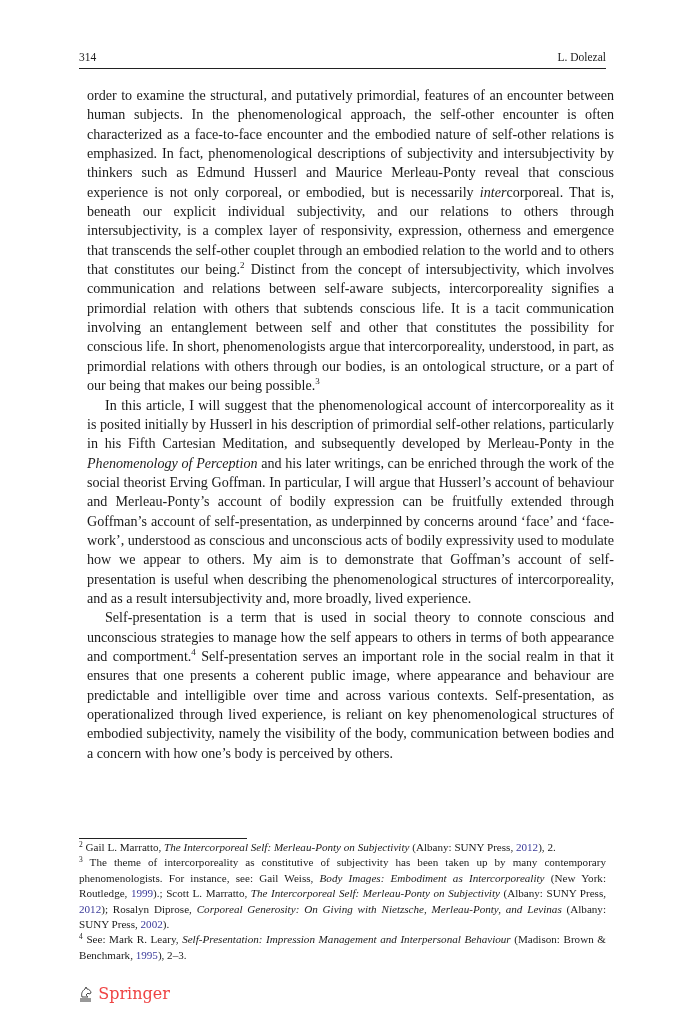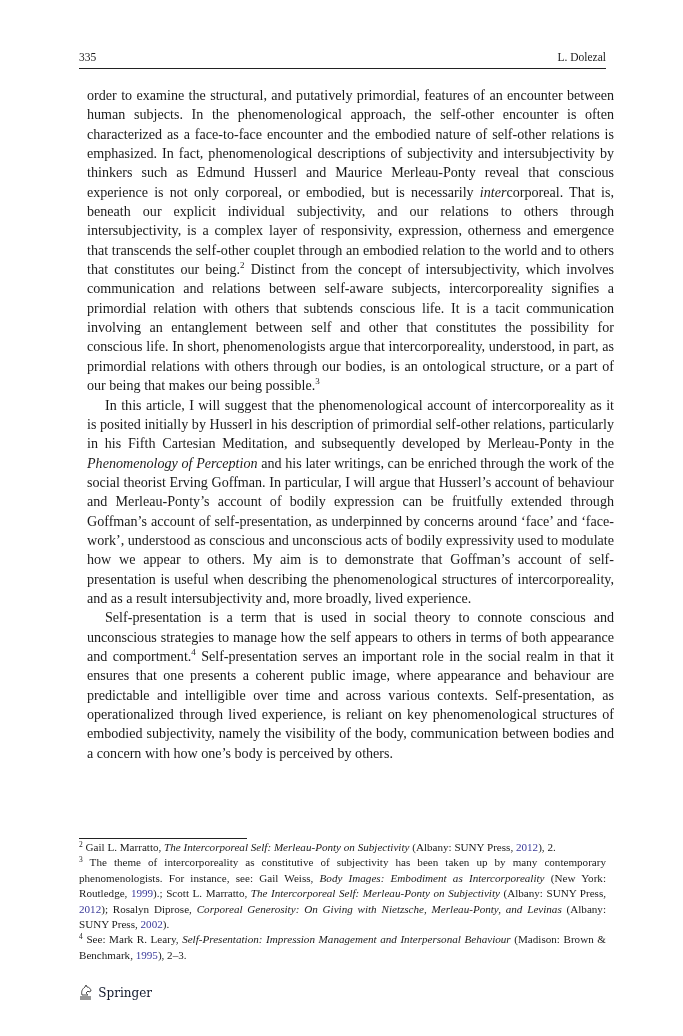--- a/index.html
+++ b/index.html
@@ -18,28 +18,28 @@
   .body-text p.indent { text-indent: 18px; }
   sup { font-size: 9px; line-height: 0; vertical-align: 6px; }
   .fn-rule { position: absolute; top: 838px; left: 0; width: 168px; border-top: 1px solid #222; }
   .footnotes { position: absolute; top: 840px; left: 0; width: 527px;
                font-size: 11.1px; line-height: 15.4px; text-align: justify; }
   .footnotes p { margin: 0; }
   .footnotes sup { font-size: 7.5px; vertical-align: 4px; }
   .yr { color: #3b3b9a; }
   .footer { position: absolute; top: 984px; left: 0; font-size: 13px; height: 20px; }
   .footer .logo { display: inline-block; width: 14px; height: 16px; vertical-align: -3px; margin-right: 2px; }
-  .footer .pub { font-family: "DejaVu Serif", serif; font-size: 12px; color: #0f172a; }
+  .footer .pub { font-family: "DejaVu Serif", serif; font-size: 16px; color: #ef4444; }
 </style>
 </head>
 <body>
 
 <div class="page">
   <div class="running-head">
-    <span class="pno">335</span>
+    <span class="pno">314</span>
     <span class="author">L. Dolezal</span>
   </div>
   <div class="head-rule"></div>
 
   <div class="body-text" id="body-text">
       <p><span>order to examine the structural, and putatively primordial, features of an encounter between human subjects. In the phenomenological approach, the self-other encounter is often characterized as a face-to-face encounter and the embodied nature of self-other relations is emphasized. In fact, phenomenological descriptions of subjectivity and intersubjectivity by thinkers such as Edmund Husserl and Maurice Merleau-Ponty reveal that conscious experience is not only corporeal, or embodied, but is necessarily </span><i>inter</i><span>corporeal. That is, beneath our explicit individual subjectivity, and our relations to others through intersubjectivity, is a complex layer of responsivity, expression, other­ness and emergence that transcends the self-other couplet through an embodied relation to the world and to others that constitutes our being.</span><sup>2</sup><span> Distinct from the concept of intersubjectivity, which involves communication and relations between self-aware subjects, intercorporeality signifies a primordial relation with others that subtends conscious life. It is a tacit communication involving an entanglement between self and other that constitutes the possibility for conscious life. In short, phenomenologists argue that intercorporeality, understood, in part, as primordial relations with others through our bodies, is an ontological structure, or a part of our being that makes our being possible.</span><sup>3</sup></p>
       <p class="indent"><span>In this article, I will suggest that the phenomenological account of intercorporeality as it is posited initially by Husserl in his description of primordial self-other relations, particularly in his Fifth Cartesian Meditation, and subsequently developed by Merleau-Ponty in the </span><i>Phenomenology of Perception</i><span> and his later writings, can be enriched through the work of the social theorist Erving Goffman. In particular, I will argue that Husserl’s account of behaviour and Merleau-Ponty’s account of bodily expression can be fruitfully extended through Goffman’s account of self-presentation, as underpinned by concerns around ‘face’ and ‘face-work’, understood as conscious and unconscious acts of bodily expressivity used to modulate how we appear to others. My aim is to demonstrate that Goffman’s account of self-presentation is useful when describing the phenomenological structures of intercorporeality, and as a result intersubjectivity and, more broadly, lived experience.</span></p>
       <p class="indent"><span>Self-presentation is a term that is used in social theory to connote conscious and unconscious strategies to manage how the self appears to others in terms of both appearance and comportment.</span><sup>4</sup><span> Self-presentation serves an important role in the social realm in that it ensures that one presents a coherent public image, where appearance and behaviour are predictable and intelligible over time and across various contexts. Self-presentation, as operationalized through lived experience, is reliant on key phenomeno­logical structures of embodied subjectivity, namely the visibility of the body, commu­nication between bodies and a concern with how one’s body is perceived by others.</span></p>
     </div>
 

